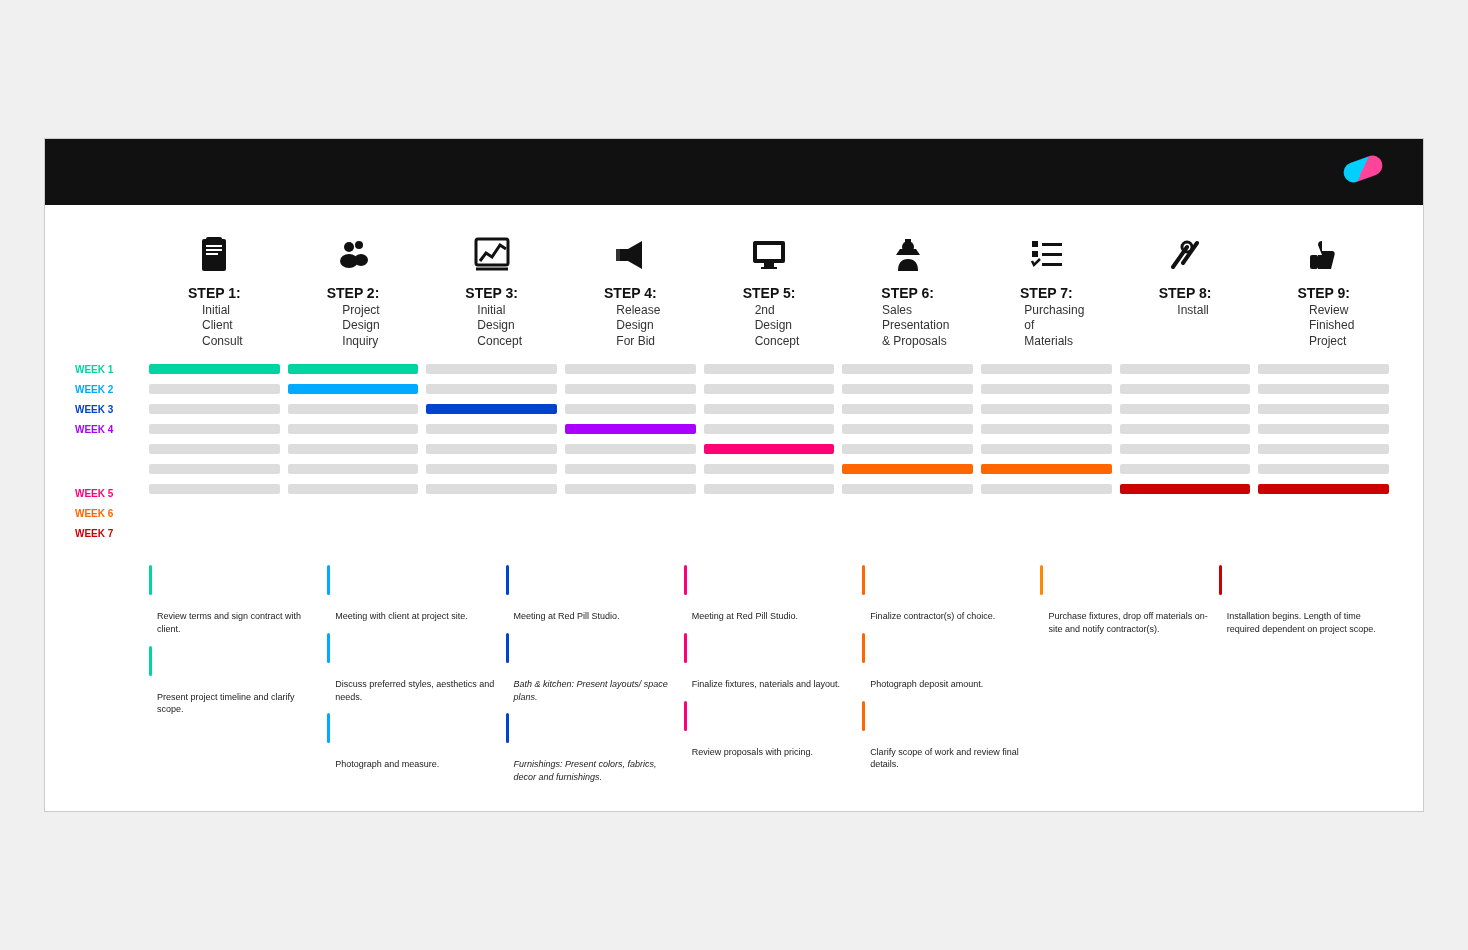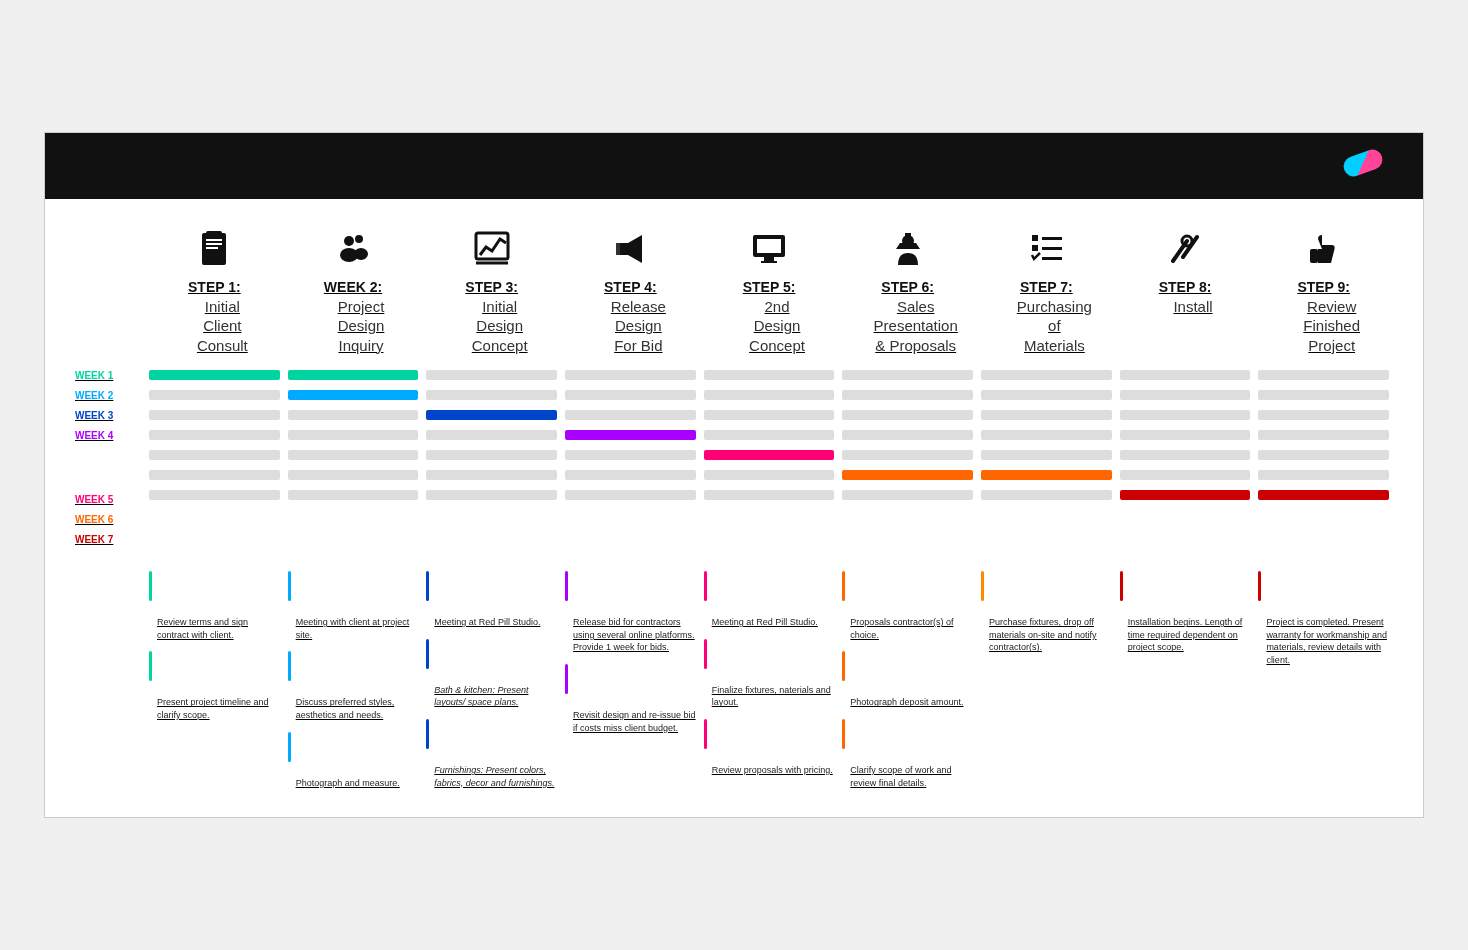--- a/index.html
+++ b/index.html
@@ -10,21 +10,20 @@
       justify-content: center;
       align-items: center;
       min-height: 100vh;
       padding: 20px;
     }
     .page {
       width: 1380px;
       background: #14532d;
       border: 1px solid #ccc;
       overflow: hidden;
-      text-decoration: underline;
     }
     .header {
       background: #111;
       color: #fff;
       padding: 20px 40px;
       display: flex;
       align-items: center;
       justify-content: space-between;
     }
     .header-title {
@@ -81,22 +80,21 @@
       font-size: 36px;
       margin-bottom: 4px;
       line-height: 1;
     }
     .step-number {
       font-size: 14px;
       font-weight: 900;
       color: #111;
     }
     .step-name {
-      font-size: 15px;
-      text-align: center;
+      font-size: 12px;
       color: #333;
       line-height: 1.3;
       margin-top: 2px;
       margin-left: 16px;
     }
     
     .gantt-section {
       display: flex;
       align-items: flex-start;
       margin-bottom: 6px;
@@ -228,21 +226,21 @@
 Client
 Consult</div>
           </div>
           <div class="step-col">
             <div class="step-icon"><svg width="40" height="40" viewBox="0 0 40 40">
                 <circle cx="16" cy="12" r="5" fill="#111"></circle>
                 <circle cx="26" cy="10" r="4" fill="#111"></circle>
                 <ellipse cx="16" cy="26" rx="9" ry="7" fill="#111"></ellipse>
                 <ellipse cx="28" cy="25" rx="7" ry="6" fill="#111"></ellipse>
               </svg></div>
-            <div class="step-number">WEEK 2:</div>
+            <div class="step-number">STEP 2:</div>
             <div class="step-name" style="white-space: pre-line;">Project
 Design
 Inquiry</div>
           </div>
           <div class="step-col">
             <div class="step-icon"><svg width="40" height="40" viewBox="0 0 40 40">
                 <rect x="4" y="4" width="32" height="26" rx="2" fill="none" stroke="#111" stroke-width="3"></rect>
                 <polyline points="8,26 14,18 20,22 28,10 34,14" fill="none" stroke="#111" stroke-width="3"></polyline>
                 <line x1="4" y1="34" x2="36" y2="34" stroke="#111" stroke-width="3"></line>
               </svg></div>
@@ -574,70 +572,54 @@
               <div class="desc-bar" style="background-color: rgb(0, 68, 204);"></div>
               <div class="desc-text"><em>Bath &amp; kitchen: Present layouts/ space plans.</em></div>
             </div>
             <div class="desc-item">
               <div class="desc-bar" style="background-color: rgb(0, 68, 204);"></div>
               <div class="desc-text"><em>Furnishings: Present colors, fabrics, decor and furnishings.</em></div>
             </div>
           </div>
           <div class="desc-col">
             <div class="desc-item">
-              <div class="desc-bar" style="background-color: rgb(170, 0, 255);"></div>
-              <div class="desc-text">Release bid for contractors using several online platforms. Provide 1 week for bids.</div>
-            </div>
-            <div class="desc-item">
-              <div class="desc-bar" style="background-color: rgb(170, 0, 255);"></div>
-              <div class="desc-text">Revisit design and re-issue bid if costs miss client budget.</div>
-            </div>
-          </div>
-          <div class="desc-col">
-            <div class="desc-item">
               <div class="desc-bar" style="background-color: rgb(255, 0, 119);"></div>
               <div class="desc-text">Meeting at Red Pill Studio.</div>
             </div>
             <div class="desc-item">
               <div class="desc-bar" style="background-color: rgb(255, 0, 119);"></div>
               <div class="desc-text">Finalize fixtures, naterials and layout.</div>
             </div>
             <div class="desc-item">
               <div class="desc-bar" style="background-color: rgb(255, 0, 119);"></div>
               <div class="desc-text">Review proposals with pricing.</div>
             </div>
           </div>
           <div class="desc-col">
             <div class="desc-item">
               <div class="desc-bar" style="background-color: rgb(255, 102, 0);"></div>
-              <div class="desc-text">Proposals contractor(s) of choice.</div>
+              <div class="desc-text">Finalize contractor(s) of choice.</div>
             </div>
             <div class="desc-item">
               <div class="desc-bar" style="background-color: rgb(255, 102, 0);"></div>
               <div class="desc-text">Photograph deposit amount.</div>
             </div>
             <div class="desc-item">
               <div class="desc-bar" style="background-color: rgb(255, 102, 0);"></div>
               <div class="desc-text">Clarify scope of work and review final details.</div>
             </div>
           </div>
           <div class="desc-col">
             <div class="desc-item">
               <div class="desc-bar" style="background-color: rgb(255, 136, 0);"></div>
               <div class="desc-text">Purchase fixtures, drop off materials on-site and notify contractor(s).</div>
             </div>
           </div>
           <div class="desc-col">
             <div class="desc-item">
               <div class="desc-bar" style="background-color: rgb(204, 0, 0);"></div>
               <div class="desc-text">Installation begins. Length of time required dependent on project scope.</div>
-            </div>
-          </div>
-          <div class="desc-col">
-            <div class="desc-item">
-              <div class="desc-bar" style="background-color: rgb(204, 0, 0);"></div>
-              <div class="desc-text">Project is completed. Present warranty for workmanship and materials, review details with client.</div>
             </div>
           </div>
         </div>
     </div>
   </div>
 </div>
 
 </body></html>

